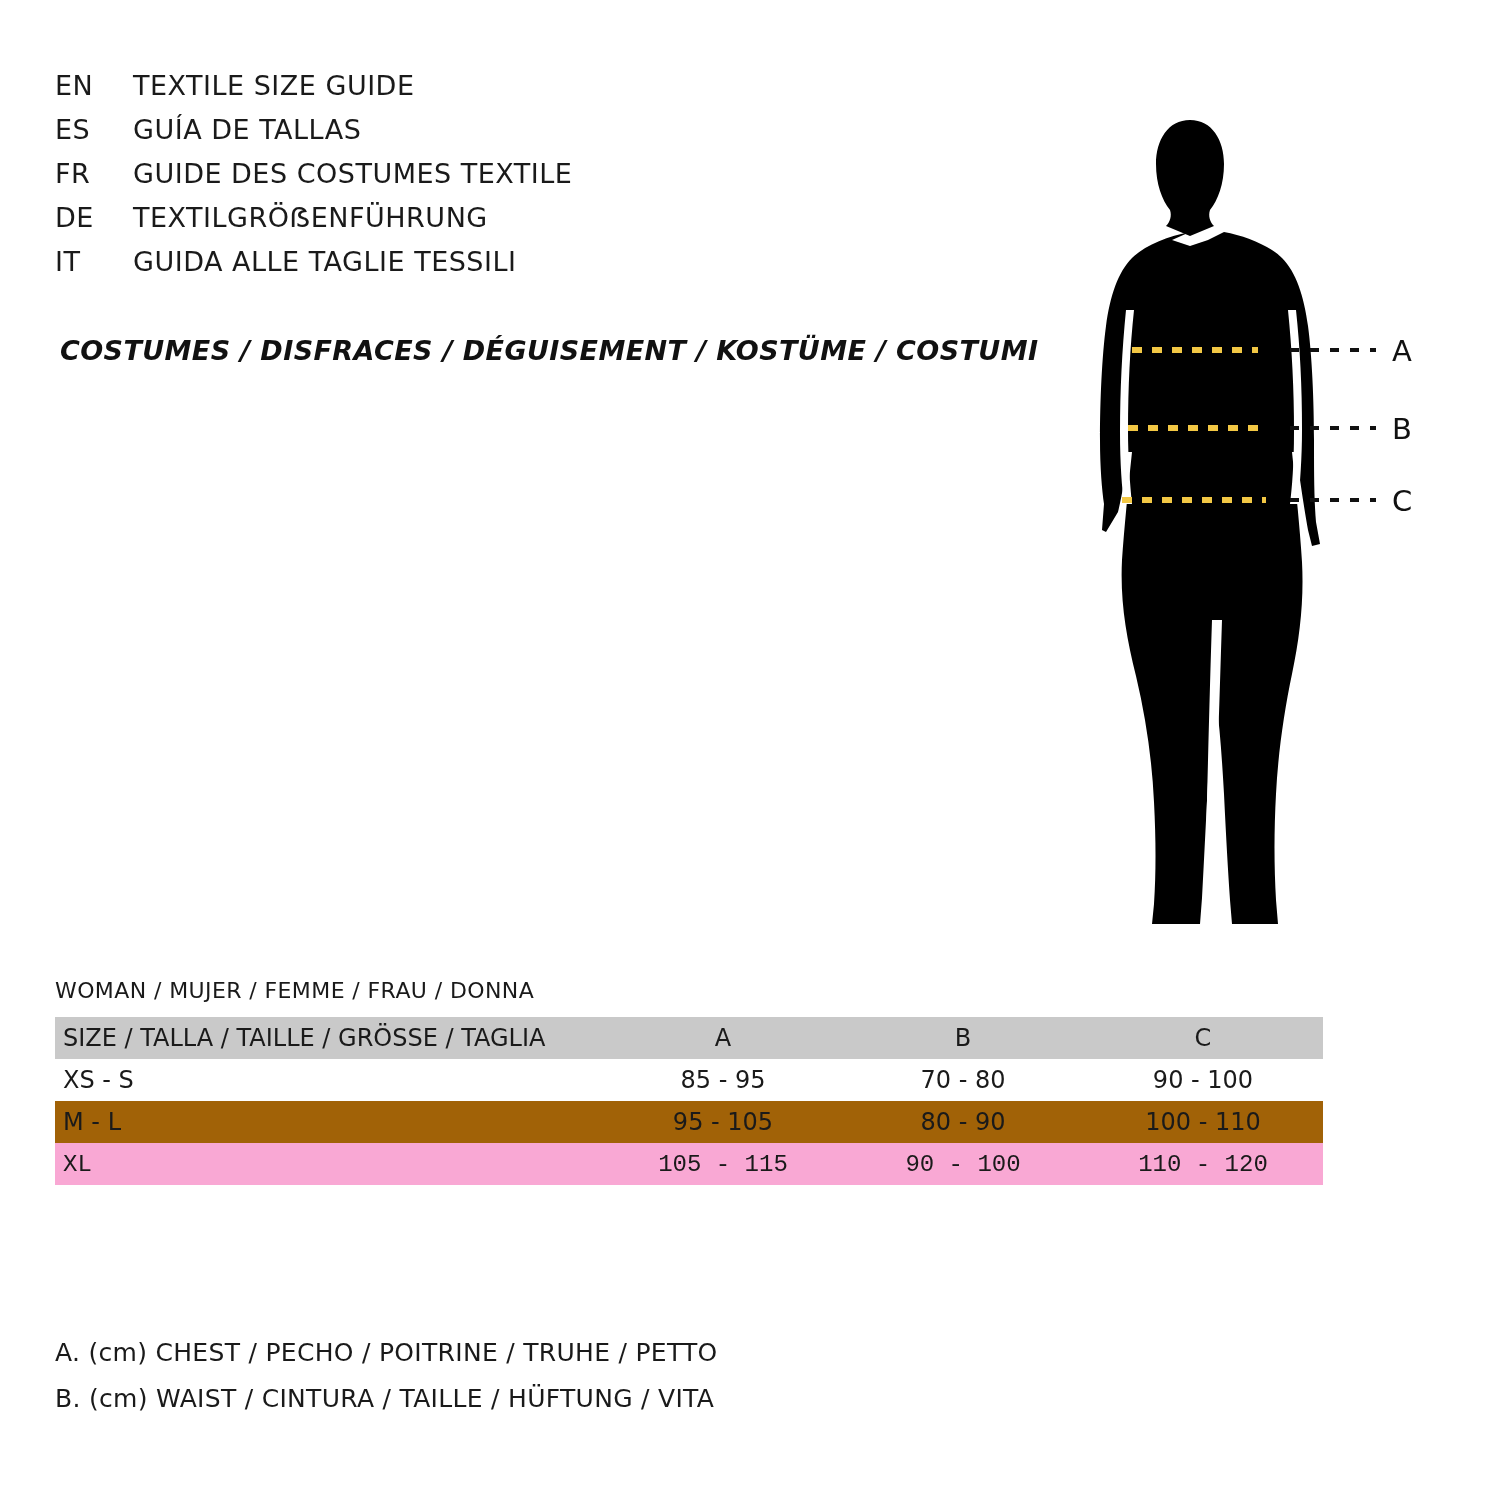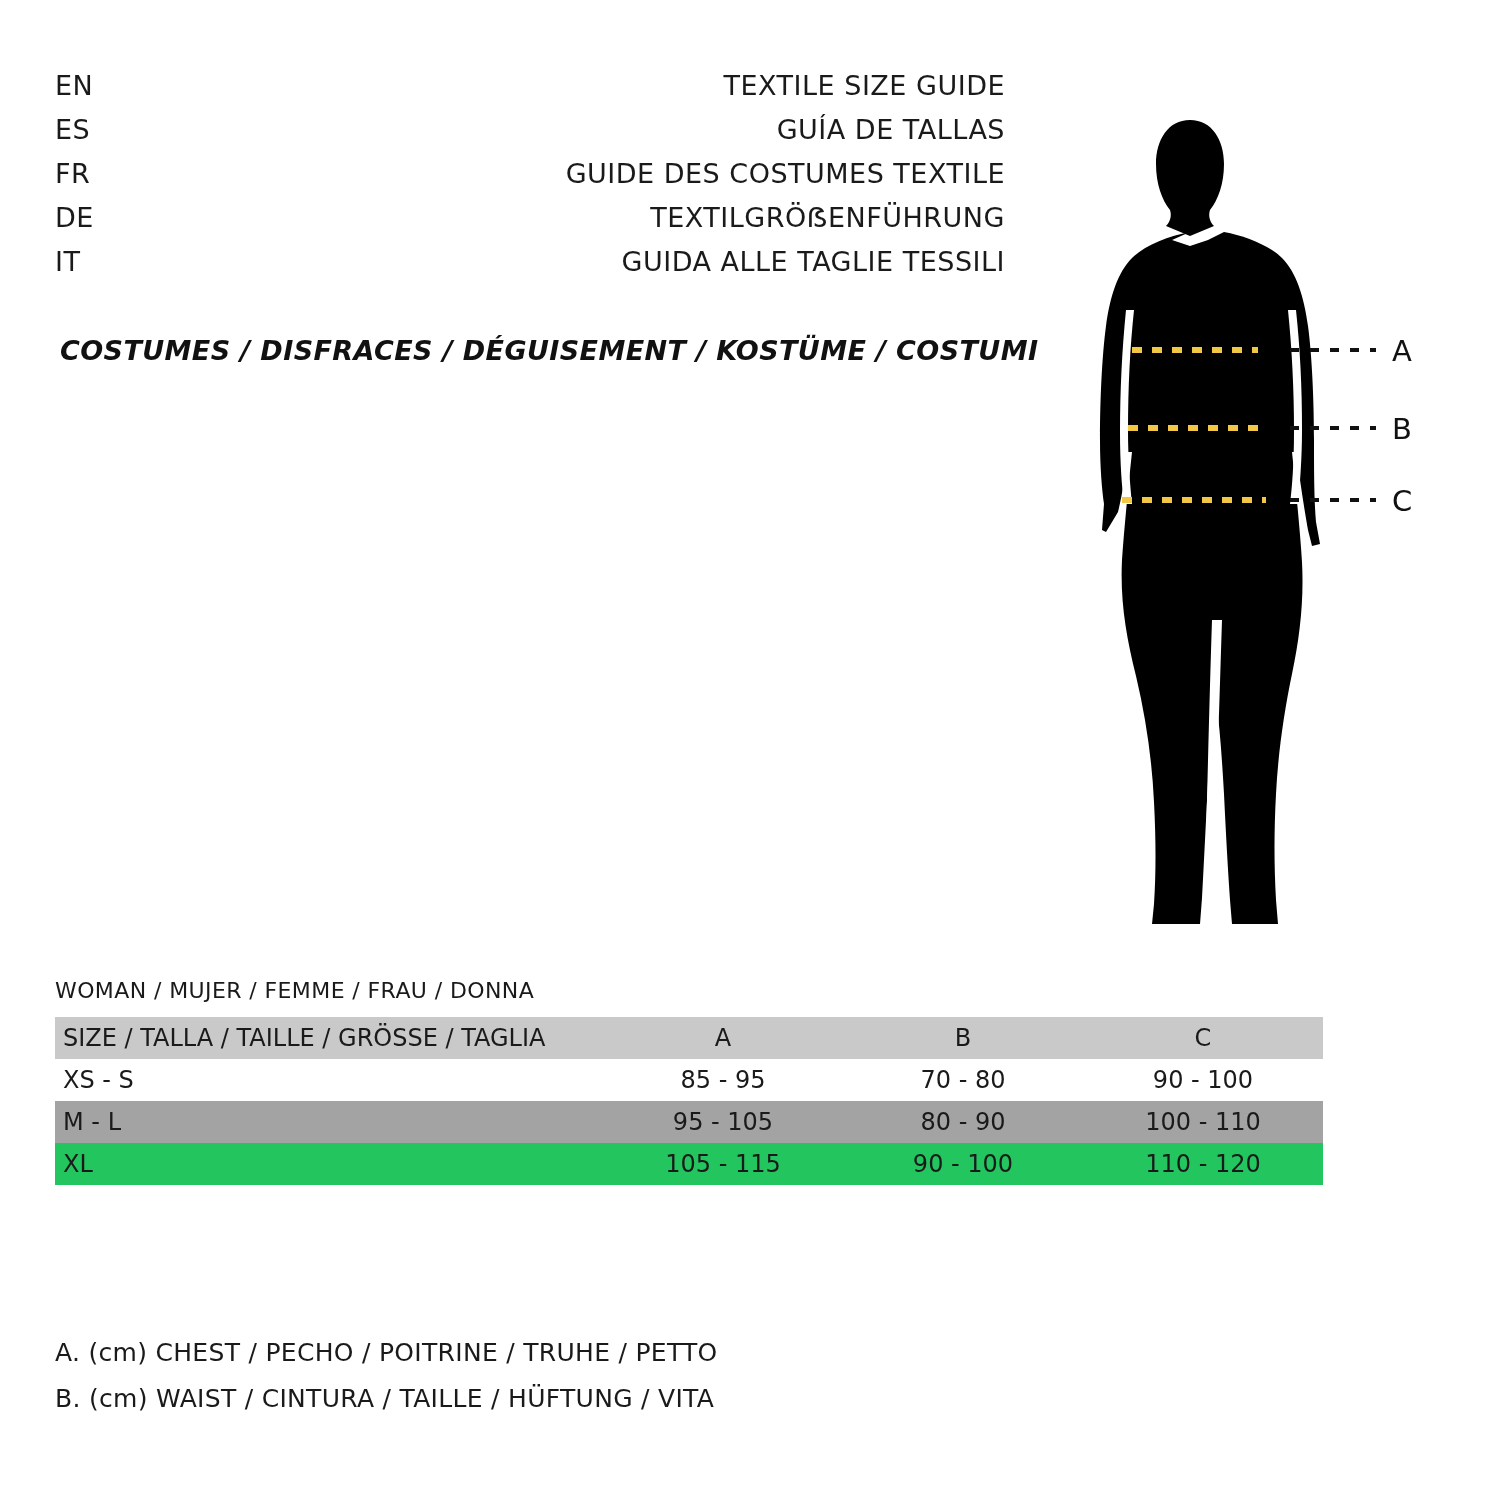--- a/index.html
+++ b/index.html
@@ -24,21 +24,20 @@
   .lang-block {
     position: absolute;
     left: 55px;
     top: 70px;
     width: 950px;
   }
   .lang-row {
     display: flex;
     align-items: baseline;
     height: 44px;
-    justify-content: space-between;
   }
   .lang-code {
     width: 78px;
     font-size: 27px;
     letter-spacing: 0.5px;
     color: #1a1a1a;
   }
   .lang-text {
     font-size: 27px;
     letter-spacing: 0.5px;
@@ -112,22 +111,22 @@
   }
   table.size-table th.col-m,
   table.size-table td.col-m {
     text-align: center;
     width: 240px;
   }
   tr.head-row th {
     background: #c9c9c9;
   }
   tr.row-0 td { background: #ffffff; }
-  tr.row-1 td { background: #a3a3a3; }
-  tr.row-2 td { background: #22c55e; }
+  tr.row-1 td { background: #a16207; }
+  tr.row-2 td { background: #f9a8d4; font-family: Liberation Mono, monospace; }
   tr.row-3 td { background: #eeeeee; }
 
   
   .footnotes {
     position: absolute;
     left: 55px;
     top: 1338px;
     width: 1100px;
   }
   .footnote {

